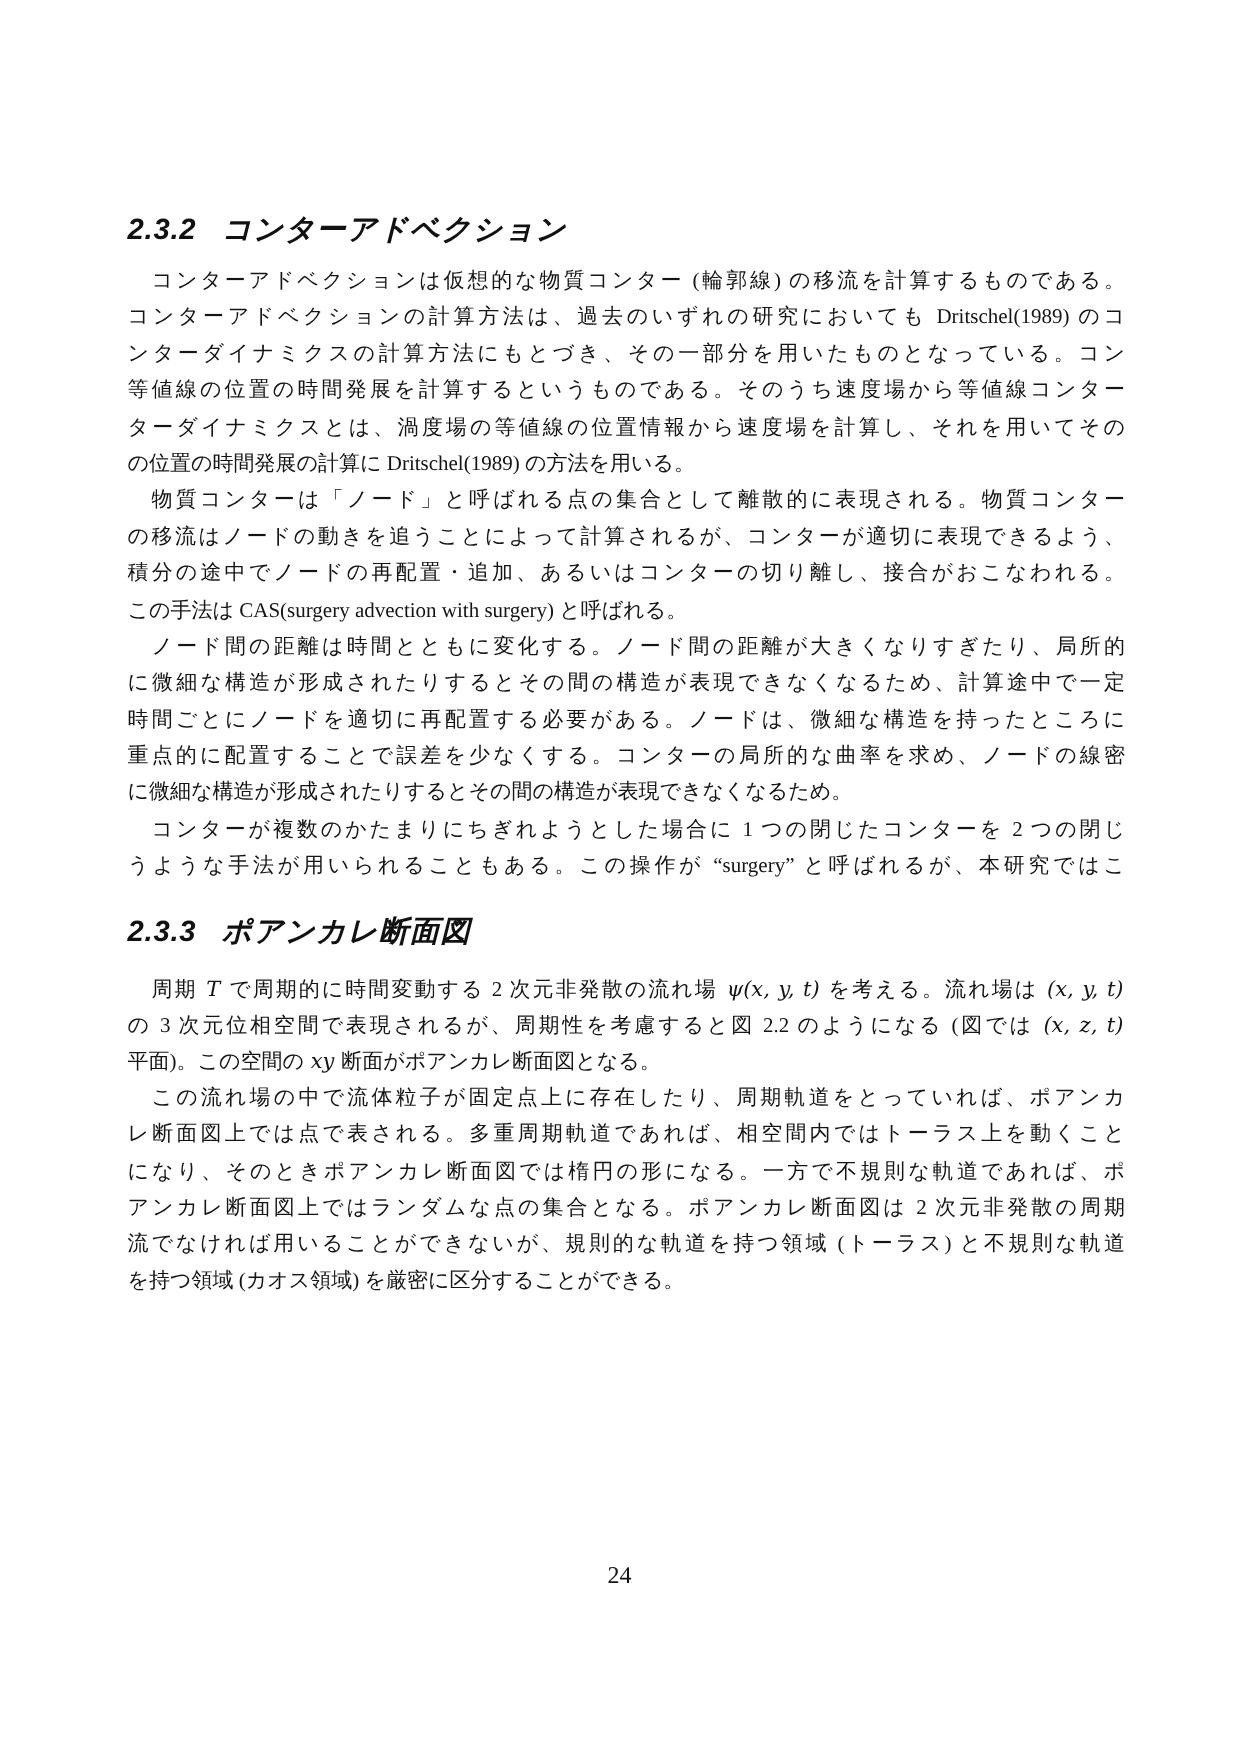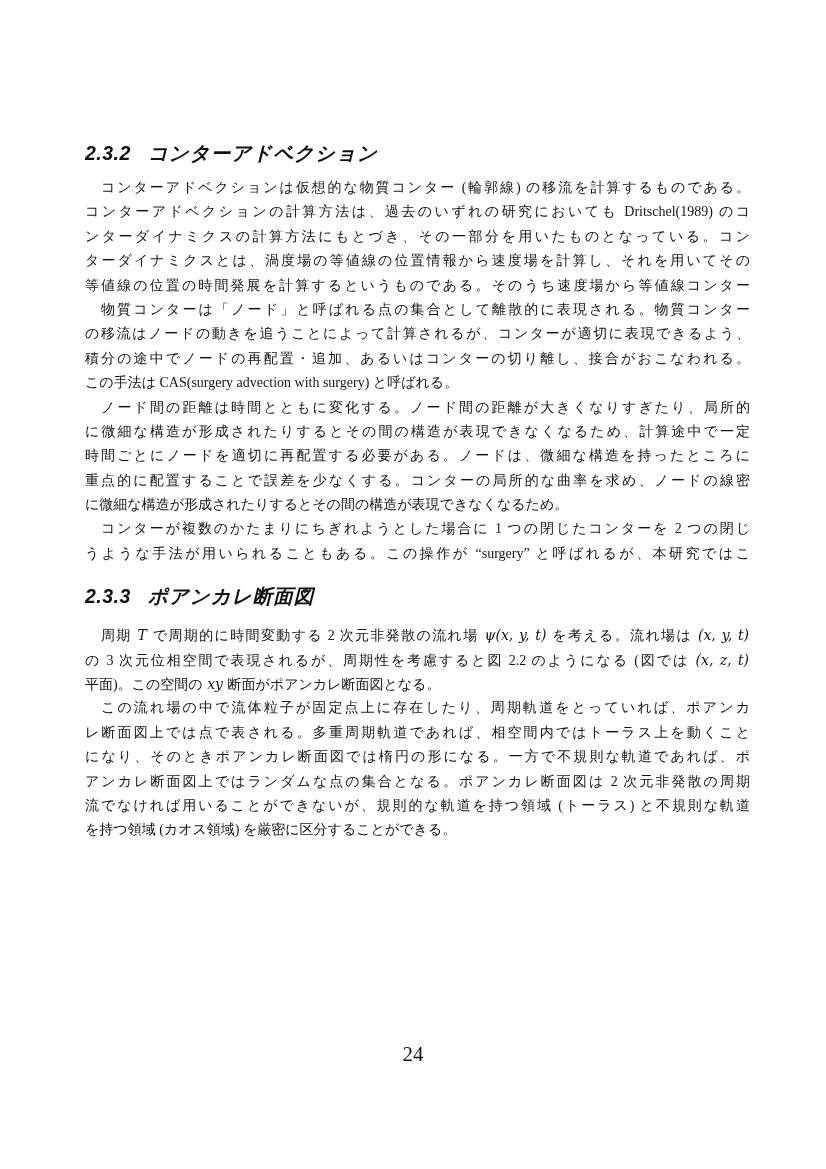--- a/index.html
+++ b/index.html
@@ -69,40 +69,41 @@
     font-style: italic;
     font-family: "DejaVu Serif", "Liberation Serif", serif;
     padding: 0 1px;
   }
   .page-number {
     position: absolute;
     left: 0;
     top: 1042px;
     width: 100%;
     text-align: center;
-    font-size: 21px;
+    font-size: 16px;
     color: #141414;
   }
 </style>
 </head>
 <body>
 
 <div class="content">
 
   <div class="section">
     <h2 class="section-heading">
       <span class="sec-num">2.3.2</span><span class="sec-title">コンターアドベクション</span>
     </h2>
     <div class="paragraphs">
         <div class="paragraph">
           <div class="line first">コンターアドベクションは仮想的な物質コンター (輪郭線) の移流を計算するものである。</div>
           <div class="line">コンターアドベクションの計算方法は、過去のいずれの研究においても Dritschel(1989) のコ</div>
           <div class="line">ンターダイナミクスの計算方法にもとづき、その一部分を用いたものとなっている。コン</div>
+          <div class="line">等値線の位置の時間発展を計算するというものである。そのうち速度場から等値線コンター</div>
           <div class="line">ターダイナミクスとは、渦度場の等値線の位置情報から速度場を計算し、それを用いてその</div>
-          <div class="line">等値線の位置の時間発展を計算するというものである。そのうち速度場から等値線コンター</div>
+          <div class="line last">の位置の時間発展の計算に Dritschel(1989) の方法を用いる。</div>
         </div>
         <div class="paragraph">
           <div class="line first">物質コンターは「ノード」と呼ばれる点の集合として離散的に表現される。物質コンター</div>
           <div class="line">の移流はノードの動きを追うことによって計算されるが、コンターが適切に表現できるよう、</div>
           <div class="line">積分の途中でノードの再配置・追加、あるいはコンターの切り離し、接合がおこなわれる。</div>
           <div class="line last">この手法は CAS(surgery advection with surgery) と呼ばれる。</div>
         </div>
         <div class="paragraph">
           <div class="line first">ノード間の距離は時間とともに変化する。ノード間の距離が大きくなりすぎたり、局所的</div>
           <div class="line">に微細な構造が形成されたりするとその間の構造が表現できなくなるため、計算途中で一定</div>

